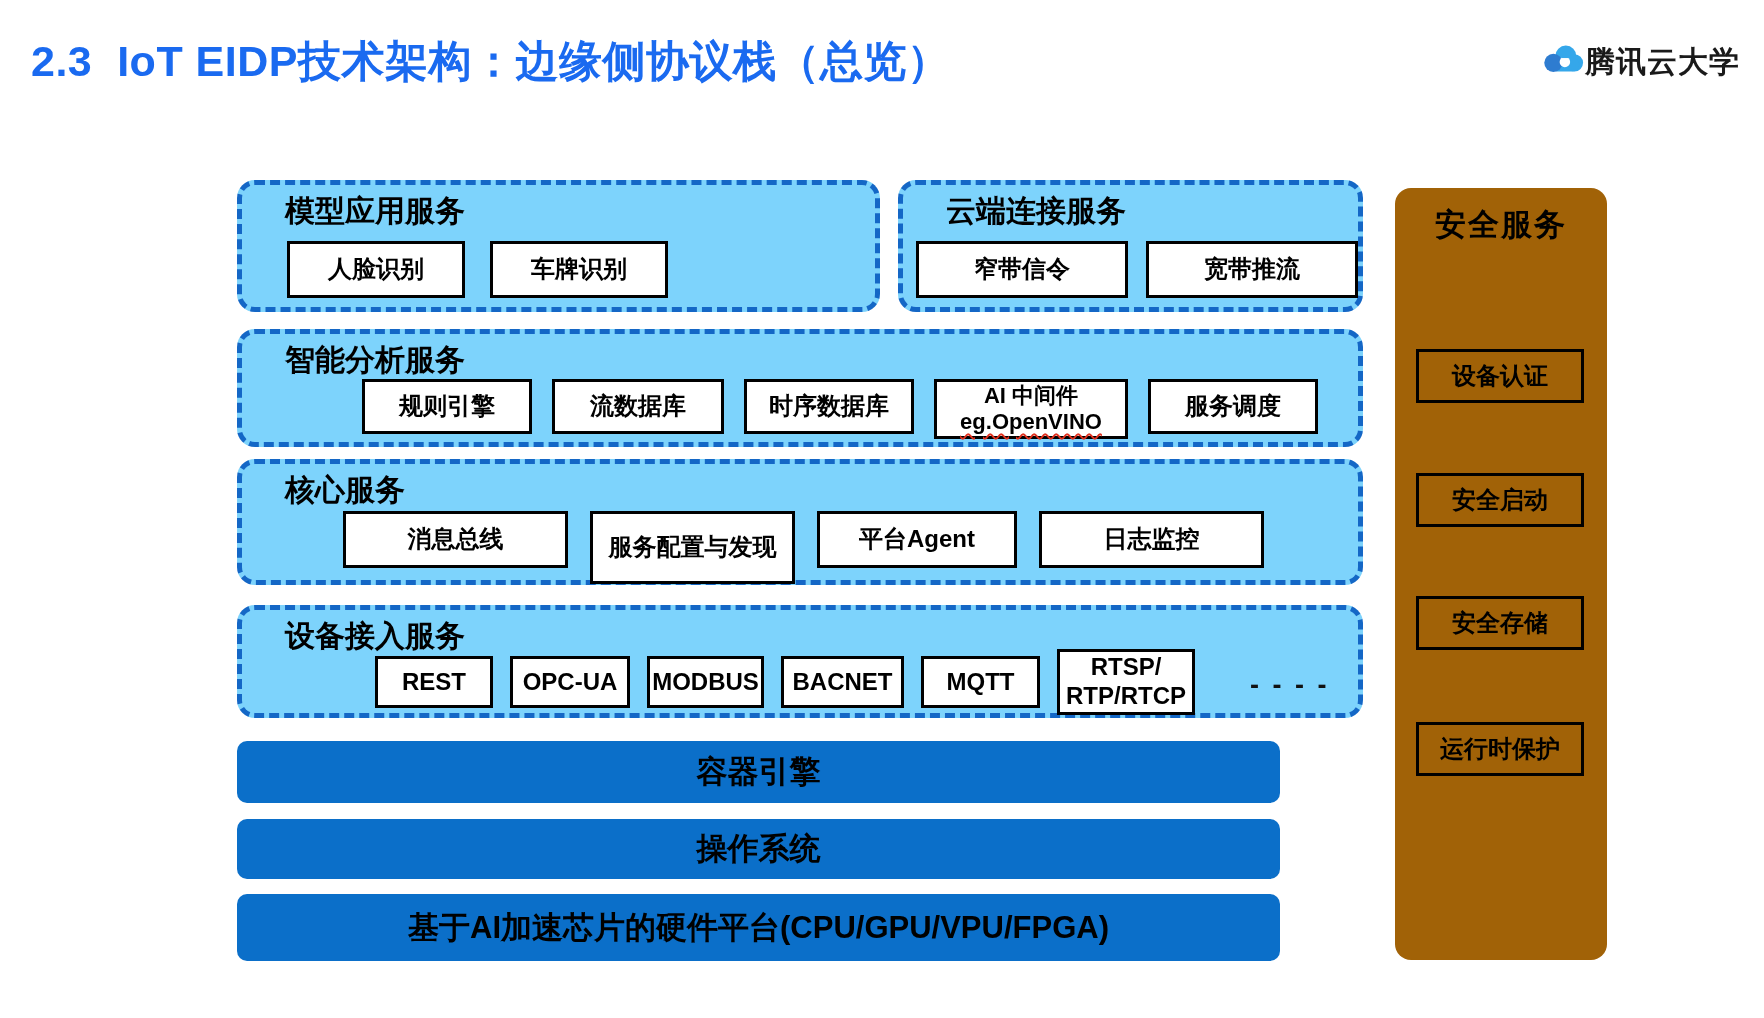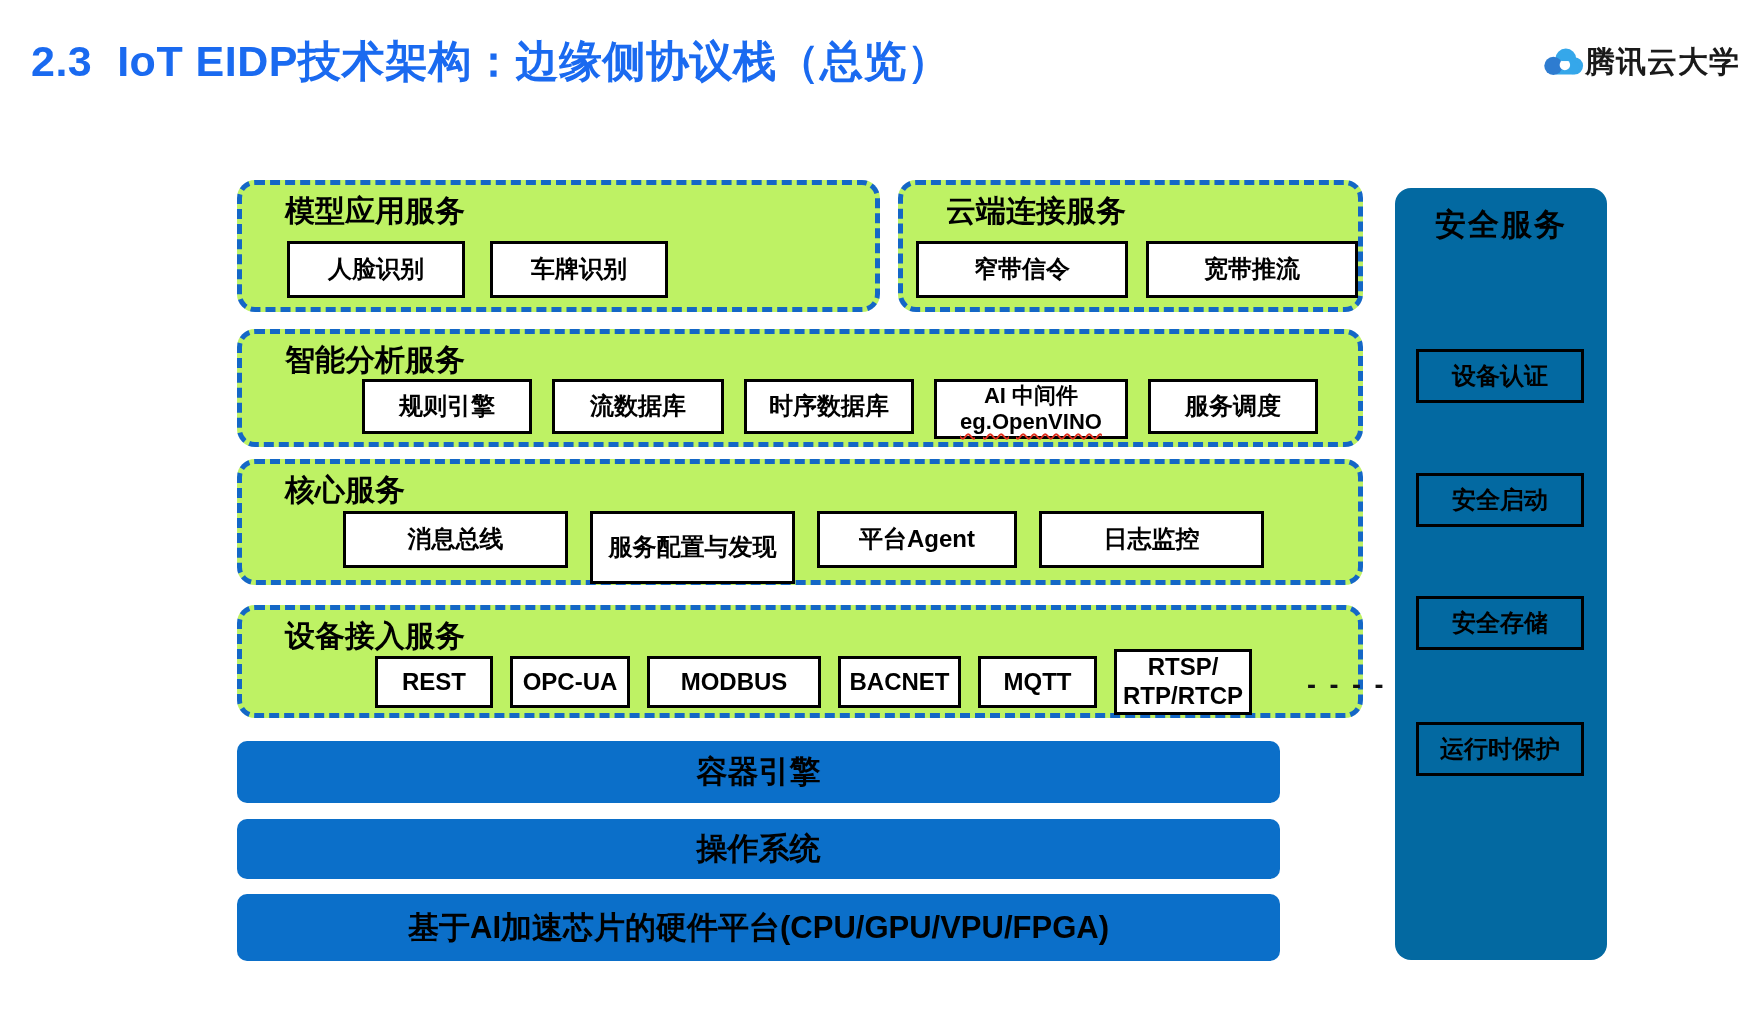--- a/index.html
+++ b/index.html
@@ -5,27 +5,27 @@
   html,body{margin:0;padding:0;background:#ffffff;}
   .slide{
     position:relative;width:1764px;height:1018px;background:#ffffff;overflow:hidden;
     font-family:"Liberation Sans", sans-serif;color:#000;
   }
   
   .title{
     position:absolute;left:31px;top:33px;
     font-size:43px;font-weight:700;color:#1A6AF0;letter-spacing:0.5px;white-space:nowrap;
   }
-  .logo{position:absolute;right:24px;top:42px;display:flex;align-items:flex-end;gap:0;}
+  .logo{position:absolute;right:24px;top:42px;display:flex;align-items:flex-start;gap:0;}
   .logo .brand{font-size:30px;font-weight:600;color:#1a1a1a;letter-spacing:1px;}
   
   .diagram{position:absolute;left:237px;top:180px;width:1126px;height:790px;}
   .dgroup{
     position:absolute;border:5px dashed #1467C6;border-radius:18px;
-    box-sizing:border-box;background:#bef264;
+    box-sizing:border-box;background:#7dd3fc;
   }
   .gheader{position:absolute;left:43px;top:8px;font-size:30px;font-weight:700;color:#000;line-height:1.2;white-space:nowrap;}
   .gitems{position:absolute;display:flex;align-items:flex-start;}
   .ibox{
     border:3px solid #000;background:#fff;box-sizing:border-box;
     display:flex;flex-direction:column;align-items:center;justify-content:center;
     font-size:24px;font-weight:700;color:#000;line-height:1.2;text-align:center;flex:0 0 auto;
   }
   .ibox.small-text{font-size:22px;}
   .dashes{align-self:center;font-size:27px;font-weight:700;letter-spacing:3px;color:#111;white-space:nowrap;}
@@ -35,21 +35,21 @@
   }
   
   .layer{
     position:absolute;left:0;width:1043px;background:#0B6FC9;border-radius:10px;
     display:flex;align-items:center;justify-content:center;
     font-size:31px;font-weight:700;color:#000;
   }
   
   .security{
     position:absolute;left:1395px;top:188px;width:212px;height:772px;
-    background:#0369a1;border-radius:16px;
+    background:#a16207;border-radius:16px;
   }
   .sec-title{text-align:center;margin-top:16px;font-size:31px;font-weight:700;color:#000;letter-spacing:2px;}
   .sec-box{
     position:absolute;left:21px;width:168px;height:54px;border:3px solid #000;box-sizing:border-box;
     display:flex;align-items:center;justify-content:center;
     font-size:24px;font-weight:700;color:#000;
   }
 </style>
 </head>
 <body>
@@ -140,21 +140,21 @@
 
     <div class="dgroup" style="left:0;top:425px;width:1126px;height:113px;">
       <div class="gheader">设备接入服务</div>
       <div class="gitems" style="left:133px;top:46px;gap:17px;">
         <div class="ibox" style="width:118px;height:52px;">
           <span>REST</span>
         </div>
         <div class="ibox" style="width:120px;height:52px;">
           <span>OPC-UA</span>
         </div>
-        <div class="ibox" style="width:174px;height:52px;">
+        <div class="ibox" style="width:117px;height:52px;">
           <span>MODBUS</span>
         </div>
         <div class="ibox" style="width:123px;height:52px;">
           <span>BACNET</span>
         </div>
         <div class="ibox" style="width:119px;height:52px;">
           <span>MQTT</span>
         </div>
         <div class="ibox" style="width:138px;height:66px;margin-top:-7px;">
           <span>RTSP/</span>

